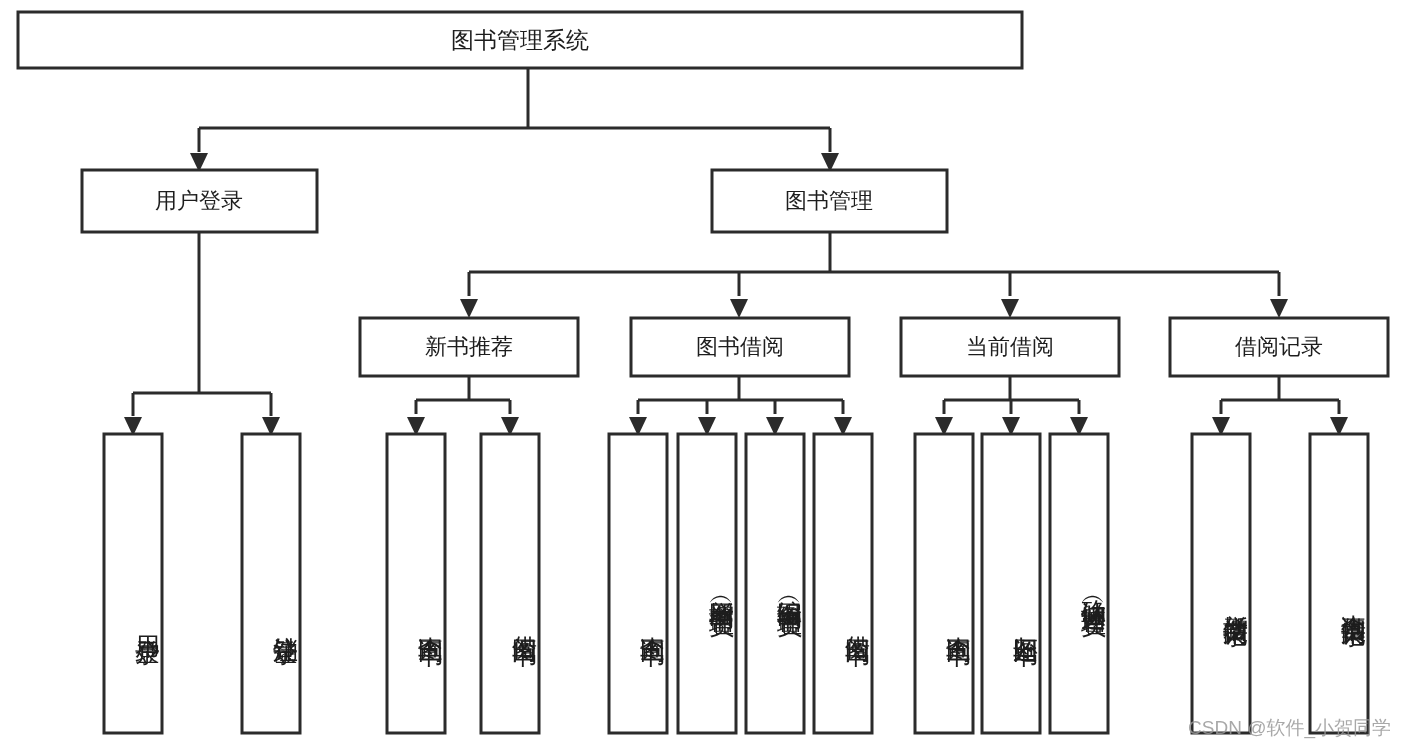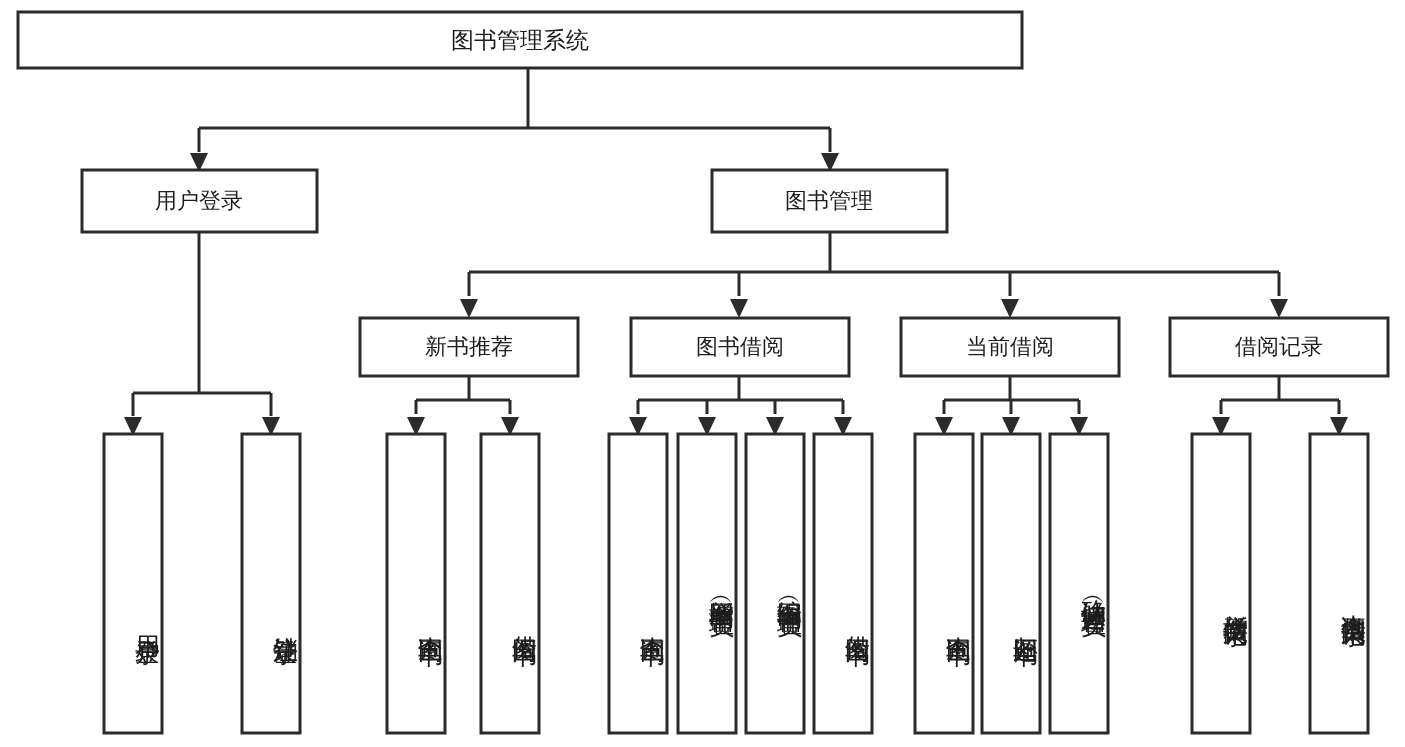--- a/index.html
+++ b/index.html
@@ -261,14 +261,15 @@
   <div class="vlabel" style="left:915px; top:506px; width:58px; height:228px;">查询图书</div>
 
   <div class="vlabel" style="left:982px; top:506px; width:58px; height:228px;">归还图书</div>
 
   <div class="vlabel" style="left:1050px; top:444px; width:58px; height:290px;">确认归还（管理员）</div>
 
   <div class="vlabel" style="left:1192px; top:466px; width:58px; height:268px;">新增借阅记录</div>
 
   <div class="vlabel" style="left:1310px; top:466px; width:58px; height:268px;">查询借阅记录</div>
 
+  <div class="watermark">CSDN @软件_小贺同学</div>
 
 </div>
 
 </body></html>

